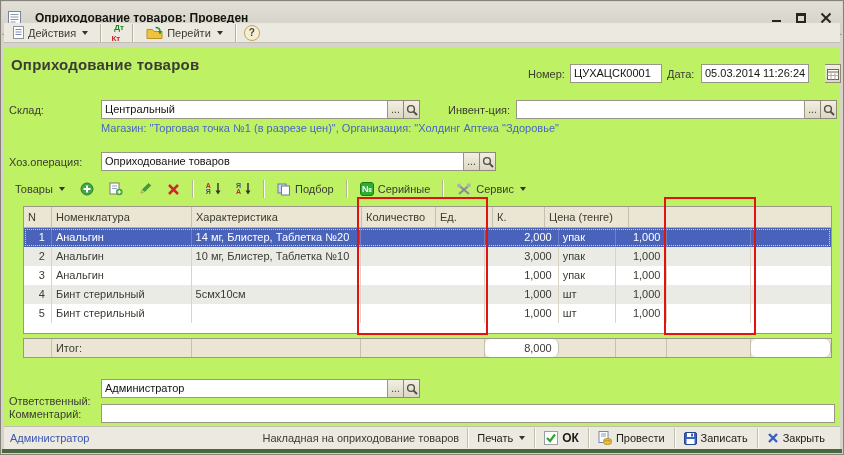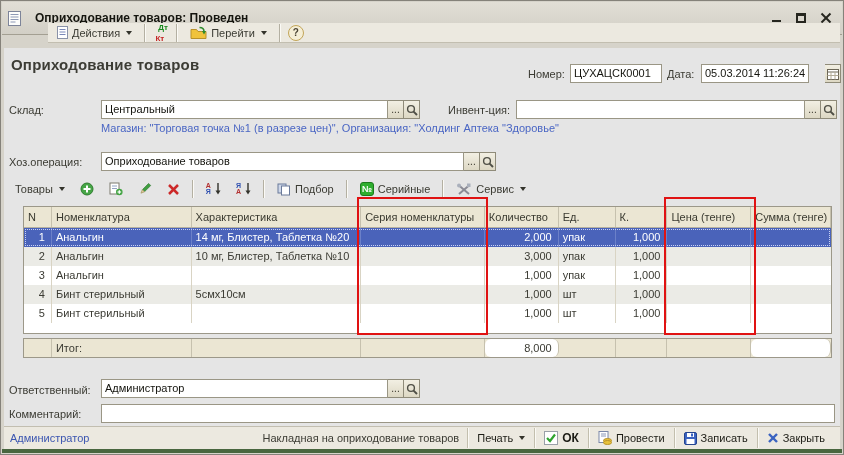--- a/index.html
+++ b/index.html
@@ -18,34 +18,34 @@
   }
   .titlebar .title{ font-weight:bold; font-size:12px; color:#15150f; }
   .winbtns{ margin-left:auto; display:flex; gap:14px; align-items:center; padding-right:4px;}
   .btn-min{ width:10px; height:10px; position:relative; cursor:default;}
   .btn-min::after{ content:""; position:absolute; left:0; bottom:1px; width:9px; height:2px; background:#26261f;}
   .btn-max{ width:10px; height:10px; border:2px solid #26261f; border-top-width:3px;}
   
   .toolbar{
     position:absolute; left:3px; right:3px; top:22px; height:20px;
     background:#ece9e0; border-bottom:1px solid #c2beb0;
-    display:flex; align-items:center; padding:0 4px; gap:5px;margin-left:44px;
+    display:flex; align-items:center; padding:0 4px; gap:5px;
   }
   .tbtn{ display:flex; align-items:center; gap:4px; padding:2px 5px; border-radius:2px; }
   .tsep{ width:2px; height:18px; border-left:1px solid #b4b0a2; border-right:1px solid #fbfaf6; margin:0 2px;}
   .caret{ width:0;height:0;border-left:3px solid transparent;border-right:3px solid transparent;border-top:4px solid #33332b; margin-left:2px;}
   .dtkt{ display:inline-flex; flex-direction:column; font-size:8px; font-weight:bold; line-height:7px; width:16px;}
   .dtkt .dt{ color:#168a1c; align-self:flex-start;}
   .dtkt .kt{ color:#c42424; align-self:flex-end;}
   .helpicon{ width:16px;height:16px;border-radius:50%; background:#f5eed6; border:1px solid #c2a558;
     display:flex;align-items:center;justify-content:center; font-weight:bold; font-size:10px; color:#4a4435;}
   
   .formarea{
     position:absolute; left:3px; right:3px; top:47px; height:381px;
-    background:#e5e5e5;
+    background:#bef264;
   }
   .biglabel{ position:absolute; left:7px; top:8px; font-size:15px; font-weight:bold; color:#3c3c35; letter-spacing:0.2px;}
   .flabel{ position:absolute; color:#3b3b33; }
   .note{ position:absolute; left:97px; top:74px; color:#4a66c4; }
   .fieldrow{ position:absolute; display:flex; height:24px; }
   .textbox{
     flex:1; background:#fff; border:1px solid #9a9685; padding:2px 3px 0 3px;
     height:19px; overflow:hidden; white-space:nowrap; color:#14140e;
   }
   .minibtn{
@@ -309,26 +309,24 @@
         <span>Сервис</span>
         <span class="caret"></span>
       </span>
     </div>
 
     <div class="grid">
       <div class="trow thead">
         <span class="cell c0">N</span>
         <span class="cell c1">Номенклатура</span>
         <span class="cell c2">Характеристика</span>
-        <span class="cell c3">Серия номенклатуры</span>
         <span class="cell c4">Количество</span>
         <span class="cell c5">Ед.</span>
         <span class="cell c6">К.</span>
         <span class="cell c7">Цена (тенге)</span>
-        <span class="cell c8">Сумма (тенге)</span>
       </div>
       <div class="trow selected">
         <span class="cell c0 num">1</span>
         <span class="cell c1">Анальгин</span>
         <span class="cell c2">14 мг, Блистер, Таблетка №20</span>
         <span class="cell c3"></span>
         <span class="cell c4 num">2,000</span>
         <span class="cell c5">упак</span>
         <span class="cell c6 num">1,000</span>
         <span class="cell c7 num"></span>
@@ -388,21 +386,21 @@
       <span class="cell c4 num wcell">8,000</span>
       <span class="cell c5"></span>
       <span class="cell c6"></span>
       <span class="cell c7"></span>
       <span class="cell c8 wcell"></span>
     </div>
 
     <div class="redrect rect-series"></div>
     <div class="redrect rect-price"></div>
 
-    <span class="flabel" style="left:5px;top:336px;">Ответственный:</span>
+    <span class="flabel" style="left:5px;top:347px;">Ответственный:</span>
     <div class="fieldrow" style="left:97px;top:331px;width:319px;">
       <span class="textbox">Администратор</span>
       <span class="minibtn">...</span>
       <span class="minibtn">
         <svg width="12" height="12">
             <circle cx="5" cy="5" r="3.4" fill="none" stroke="#4f4f46" stroke-width="1.4"></circle>
             <line x1="7.6" y1="7.6" x2="11" y2="11" stroke="#4f4f46" stroke-width="1.9"></line>
           </svg>
       </span>
     </div>

